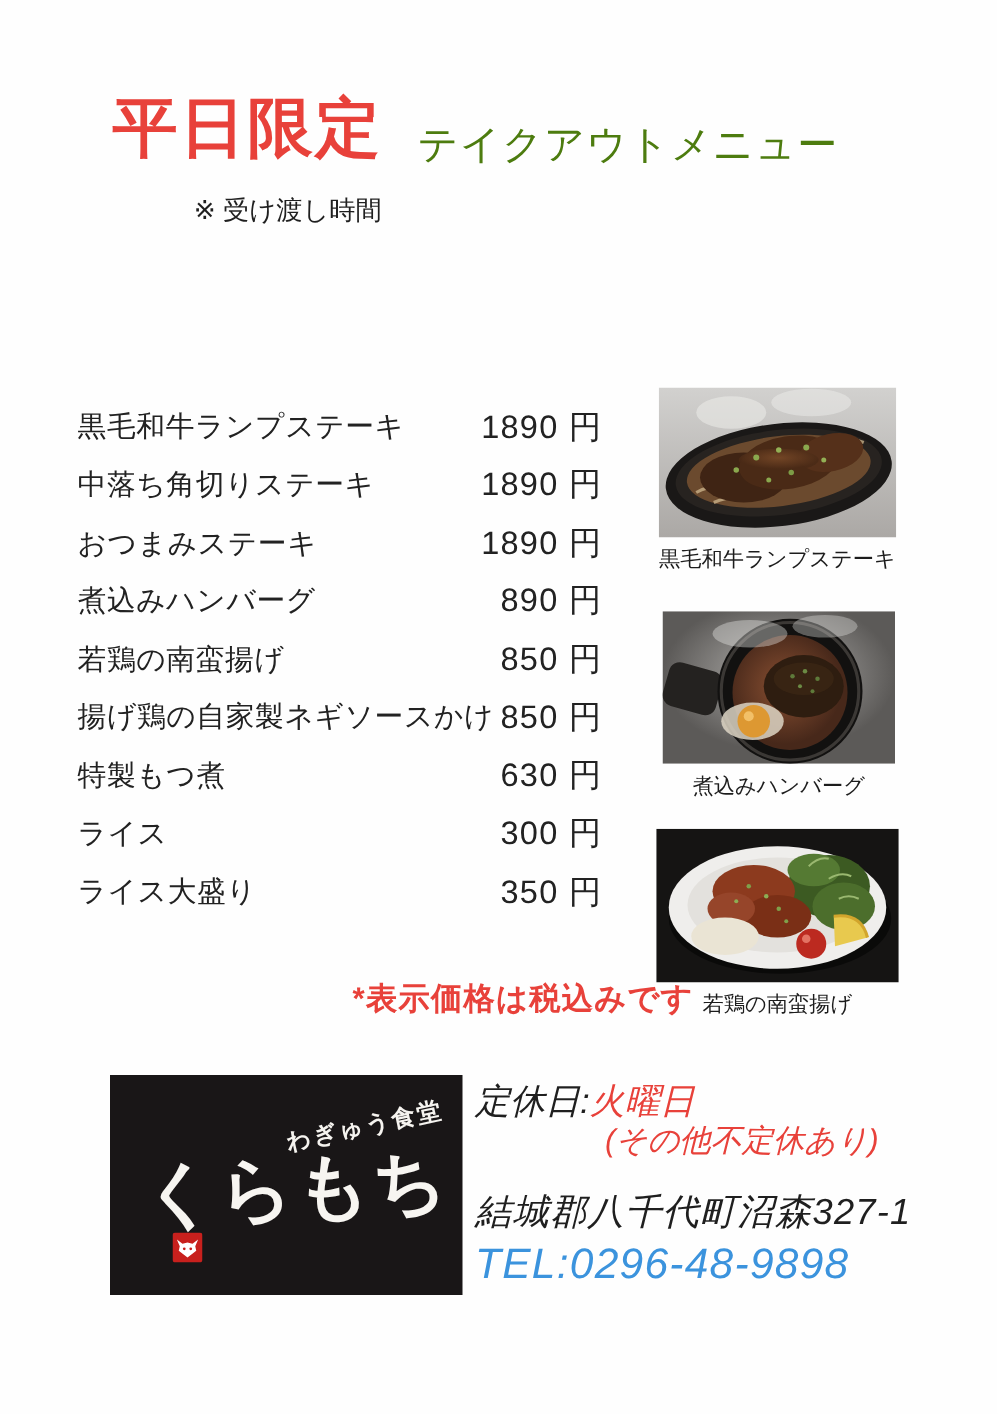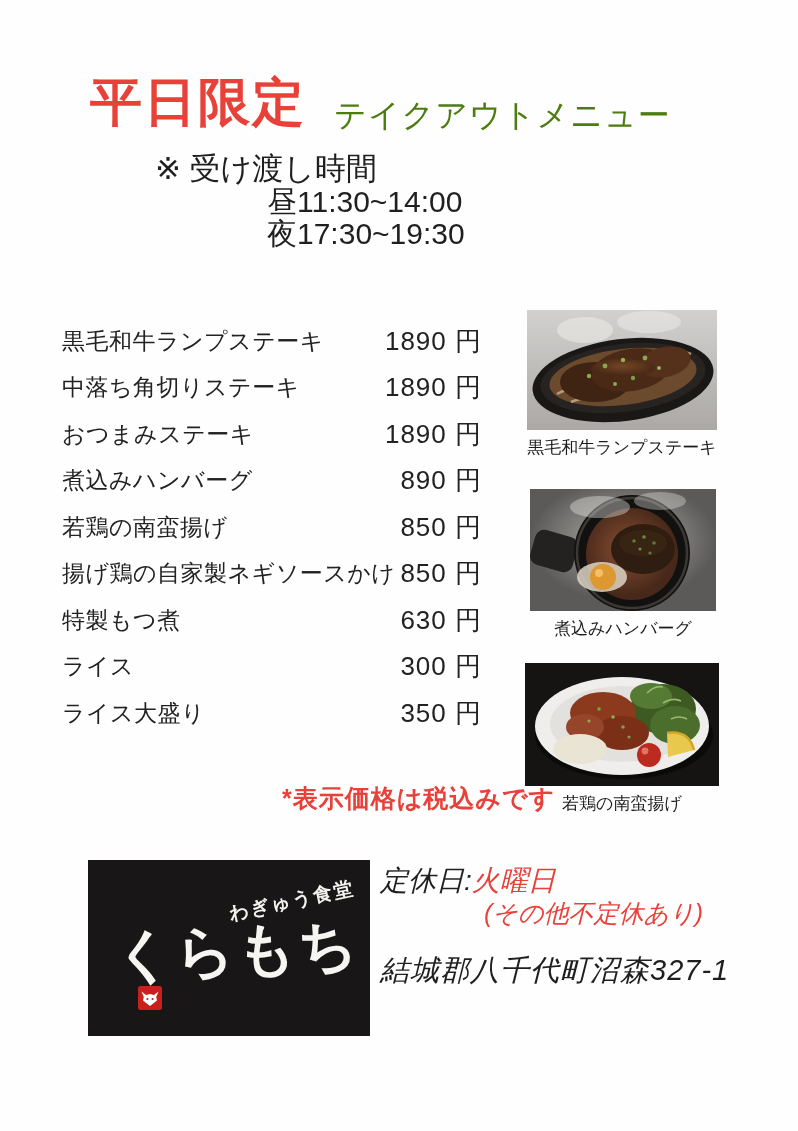--- a/index.html
+++ b/index.html
@@ -21,21 +21,21 @@
   }
   .title-red {
     color: #e8413a; font-size: 52px; font-weight: bold; letter-spacing: 2px;
   }
   .title-black {
     color: #4d7c0f; font-size: 32px; font-weight: 500; letter-spacing: 1px;
   }
 
   
   .pickup { position: absolute; left: 155px; top: 152px; }
-  .pickup-heading { font-size: 31px; font-weight: 500; line-height: 34px; }
+  .pickup-heading { font-size: 21px; font-weight: 500; line-height: 34px; }
   .pickup-times { margin-left: 112px; font-size: 30px; font-weight: 500; line-height: 32px; white-space: nowrap; }
 
   
   .menu-list { position: absolute; left: 62px; top: 318px; width: 420px; }
   .menu-row {
     display: flex; justify-content: space-between; align-items: center;
     height: 46.5px; white-space: nowrap;
   }
   .item-name { font-size: 23px; letter-spacing: 0.5px; color: #222; }
   .item-price { font-size: 26px; color: #222; letter-spacing: 1px; text-align: right; }
@@ -95,24 +95,20 @@
 
 <div class="page">
 
   <header class="title-row">
     <span class="title-red">平日限定</span>
     <span class="title-black">テイクアウトメニュー</span>
   </header>
 
   <section class="pickup">
     <div class="pickup-heading">※ 受け渡し時間</div>
-    <div class="pickup-times">
-      <div>昼11:30~14:00</div>
-      <div>夜17:30~19:30</div>
-    </div>
   </section>
 
   <section class="menu-list">
     <div class="menu-row">
       <span class="item-name">黒毛和牛ランプステーキ</span>
       <span class="item-price">1890 円</span>
     </div>
     <div class="menu-row">
       <span class="item-name">中落ち角切りステーキ</span>
       <span class="item-price">1890 円</span>
@@ -257,15 +253,16 @@
       </span>
     </div>
   </div>
 
   <div class="contact">
     <div class="closed-line">
       <span>定休日:</span><span class="closed-value">火曜日</span>
     </div>
     <div class="closed-note">(その他不定休あり)</div>
     <div class="address">結城郡八千代町沼森327-1</div>
+    <div class="tel">TEL:0296-48-9898</div>
   </div>
 
 </div>
 
 </body></html>

